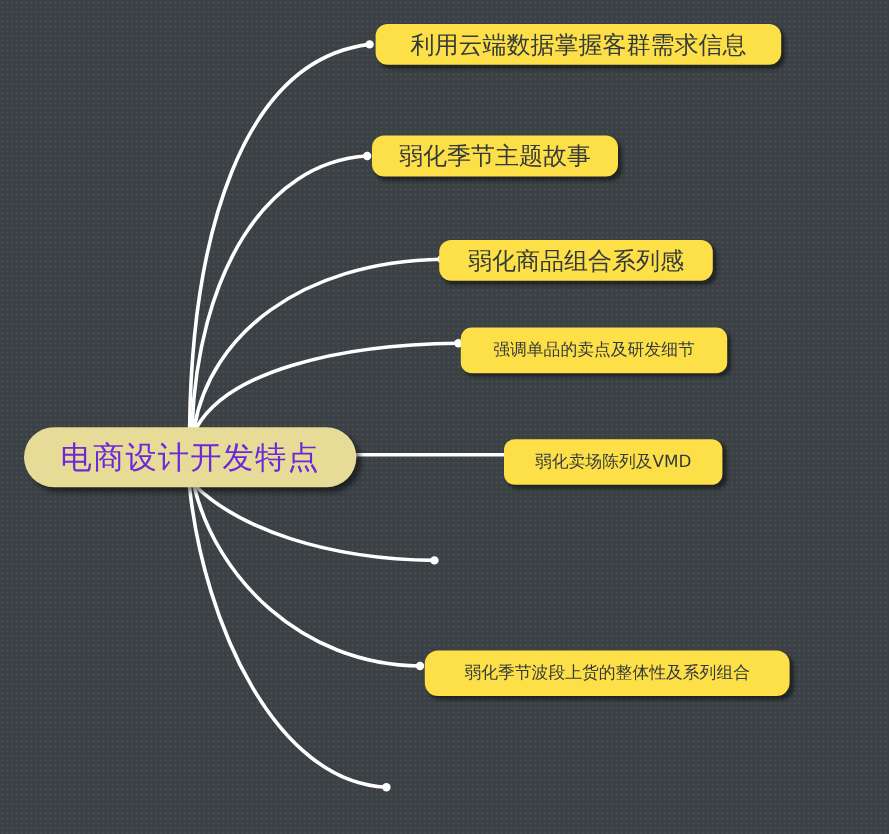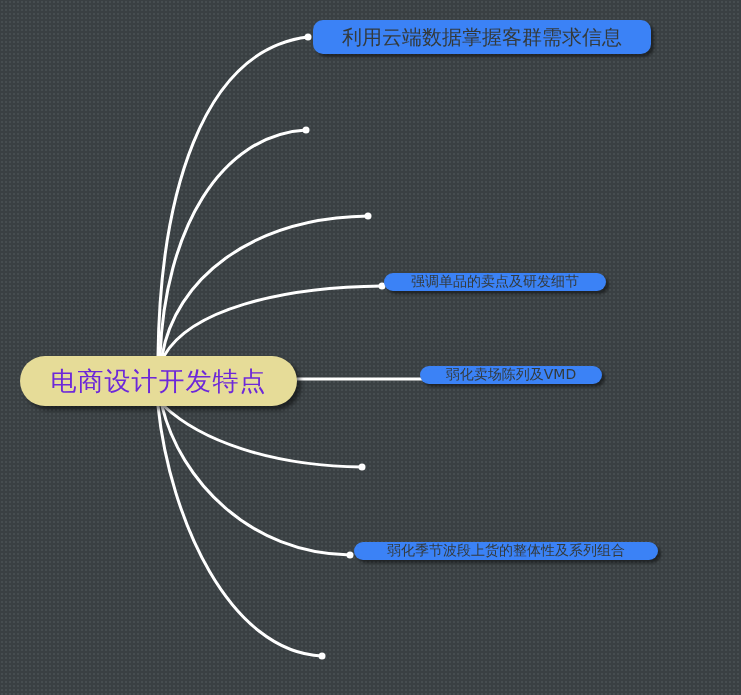--- a/index.html
+++ b/index.html
@@ -8,31 +8,31 @@
       background-color: #3a4043;
       background-image: radial-gradient(circle, #464d50 0.9px, transparent 1.1px);
       background-size: 4px 4px;
       font-family: "DejaVu Sans", "Liberation Sans", sans-serif;
     }
     #canvas { position: absolute; left: 0; top: 0; width: 741px; height: 695px; }
     svg.links { position: absolute; left: 0; top: 0; }
     .node {
       position: absolute; box-sizing: border-box; white-space: nowrap;
       display: flex; align-items: center; justify-content: center;
-      background: #3b82f6; color: #343a3b;
+      background: #fde047; color: #343a3b;
       box-shadow: 3px 3px 3px rgba(0,0,0,0.45);
     }
     .center-node {
       position: absolute; left: 20px; top: 356px; width: 277px; height: 50px;
       border-radius: 25px; background: #e6dc98; color: #6d28d9;
       font-size: 26px; display: flex; align-items: center; justify-content: center;
       box-shadow: 4px 4px 4px rgba(0,0,0,0.5); letter-spacing: 1px;
     }
     .big { font-size: 20px; border-radius: 10px; height: 34px; }
-    .small { font-size: 14px; border-radius: 9px; height: 18px; }
+    .small { font-size: 14px; border-radius: 9px; height: 38px; }
   </style>
 </head>
 <body>
 
 <div id="canvas">
   <svg class="links" width="741" height="695">
     <g fill="none" stroke="#ffffff" stroke-width="3" stroke-linecap="round">
       <path d="M158,356 C160,200 200,50 308,37"></path>
       <path d="M160,356 C165,230 220,135 306,130"></path>
       <path d="M162,356 C175,280 250,218 368,216"></path>
@@ -54,22 +54,28 @@
     </g>
   </svg>
 
   <div class="center-node">
     <span>电商设计开发特点</span>
   </div>
 
   <div class="node big" style="left:313px; top:20px; width:338px;">
     <span>利用云端数据掌握客群需求信息</span>
   </div>
+  <div class="node big" style="left:310px; top:113px; width:205px;">
+    <span>弱化季节主题故事</span>
+  </div>
+  <div class="node big" style="left:366px; top:200px; width:228px;">
+    <span>弱化商品组合系列感</span>
+  </div>
   <div class="node small" style="left:384px; top:273px; width:222px;">
     <span>强调单品的卖点及研发细节</span>
   </div>
   <div class="node small" style="left:420px; top:366px; width:182px;justify-content:center;">
     <span>弱化卖场陈列及VMD</span>
   </div>
-  <div class="node small" style="left:354px; top:542px; width:304px;">
+  <div class="node small" style="left:354px; top:542px; width:304px;border-radius:11px;">
     <span>弱化季节波段上货的整体性及系列组合</span>
   </div>
 </div>
 
 </body></html>

